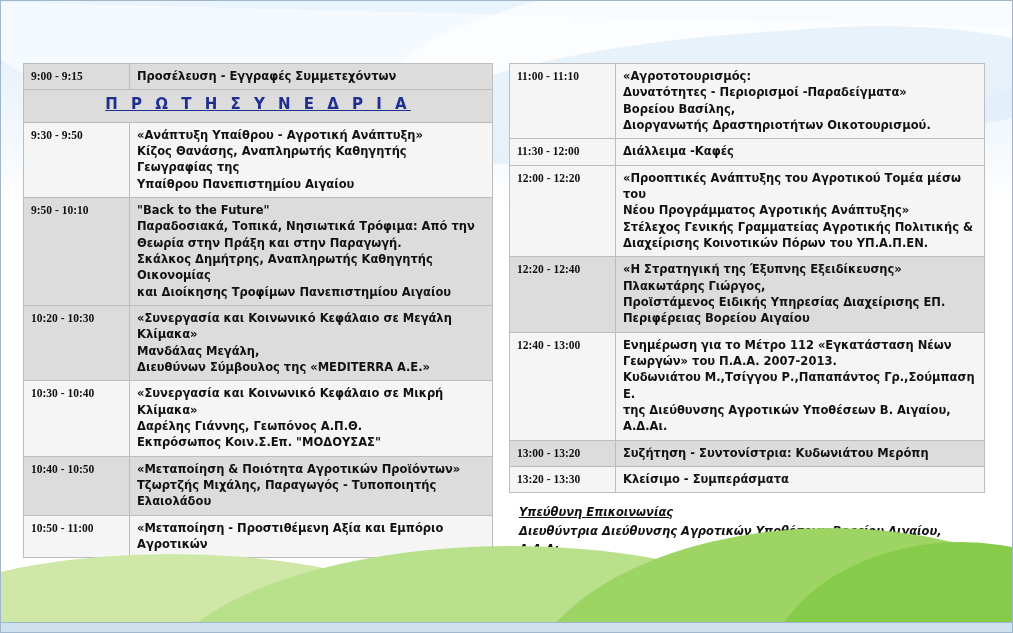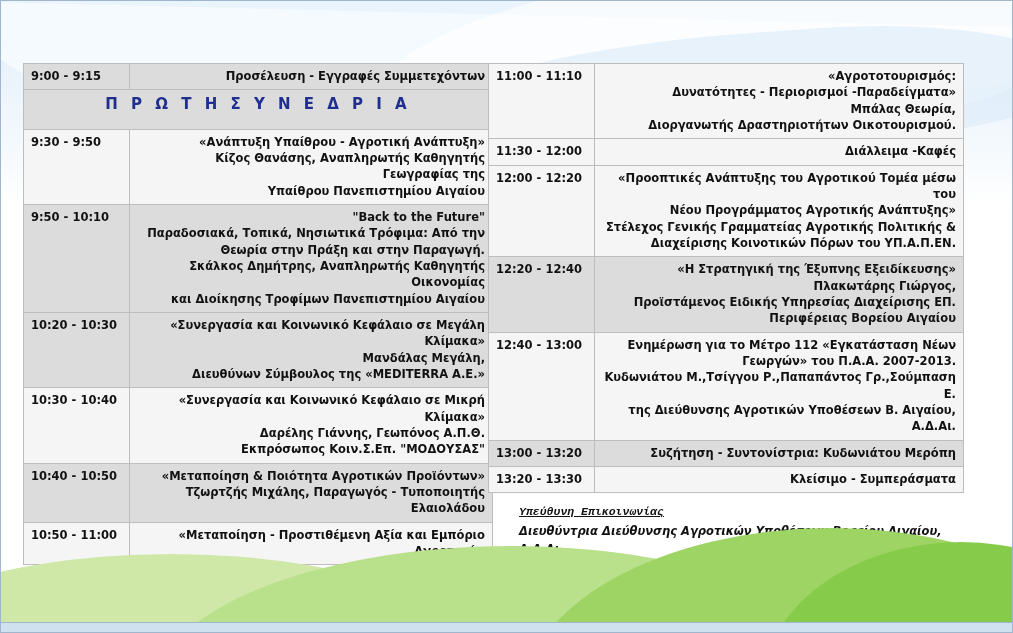--- a/index.html
+++ b/index.html
@@ -61,48 +61,48 @@
   .prog-title-ghost{
     left:648px;color:#ffffff;opacity:.85;
     text-shadow:0 0 1px rgba(255,255,255,.8);
   }
   
   .agenda{
     position:absolute;border-collapse:collapse;table-layout:fixed;
     border:1px solid #a8a8a8;background:#f4f4f4;
   }
   .agenda.left{left:22px;top:62px;width:470px;}
-  .agenda.right{left:487px;top:62px;width:476px;}
+  .agenda.right{left:508px;top:62px;width:476px;}
   .agenda td{
     border:1px solid #bdbdbd;
     padding:4px 7px 5px 7px;
     font-size:11.5px;line-height:1.42;
     color:#111111;vertical-align:top;
     font-weight:bold;
-    text-align:right;
   }
   .agenda td.time{
-    width:100px;white-space:nowrap;text-align:left;
+    width:100px;white-space:nowrap;text-align:left;font-family:Liberation Serif, serif;
   }
   .agenda.right td.time{width:100px;}
   tr.shade td{background:#dcdcdc;}
   tr.plain td{background:#f5f5f5;}
   tr.session td{
     background:#dcdcdc;text-align:center;
     color:#1f2f8f;font-size:15px;font-weight:bold;letter-spacing:4px;
-    padding:4px 0 13px 0;
+    padding:4px 0 6px 0;
+    text-decoration:underline;
   }
   .line{display:block;}
   
   .contact{
     position:absolute;left:518px;top:502px;width:470px;
     font-size:11.5px;line-height:1.62;color:#111111;
     font-weight:bold;font-style:italic;
   }
-  .contact .hdr{text-decoration:underline;font-family:Liberation Mono, monospace;}
+  .contact .hdr{text-decoration:underline;}
 </style>
 </head>
 <body>
 
 <div id="slide">
 
   <div class="sky">
     <div class="sky-band band1"></div>
     <div class="band-wave w1"></div>
     <div class="band-wave w2"></div>
@@ -184,21 +184,21 @@
     <colgroup>
         <col style="width:106px">
         <col>
       </colgroup>
     <tbody>
         <tr class="plain">
           <td class="time">11:00 - 11:10</td>
           <td>
             <span class="line">«Αγροτοτουρισμός:</span>
             <span class="line">Δυνατότητες - Περιορισμοί -Παραδείγματα»</span>
-            <span class="line">Μπάλας Θεωρία,</span>
+            <span class="line">Βορείου Βασίλης,</span>
             <span class="line">Διοργανωτής Δραστηριοτήτων Οικοτουρισμού.</span>
           </td>
         </tr>
         <tr class="plain">
           <td class="time">11:30 - 12:00</td>
           <td>
             <span class="line">Διάλλειμα -Καφές</span>
           </td>
         </tr>
         <tr class="plain">

